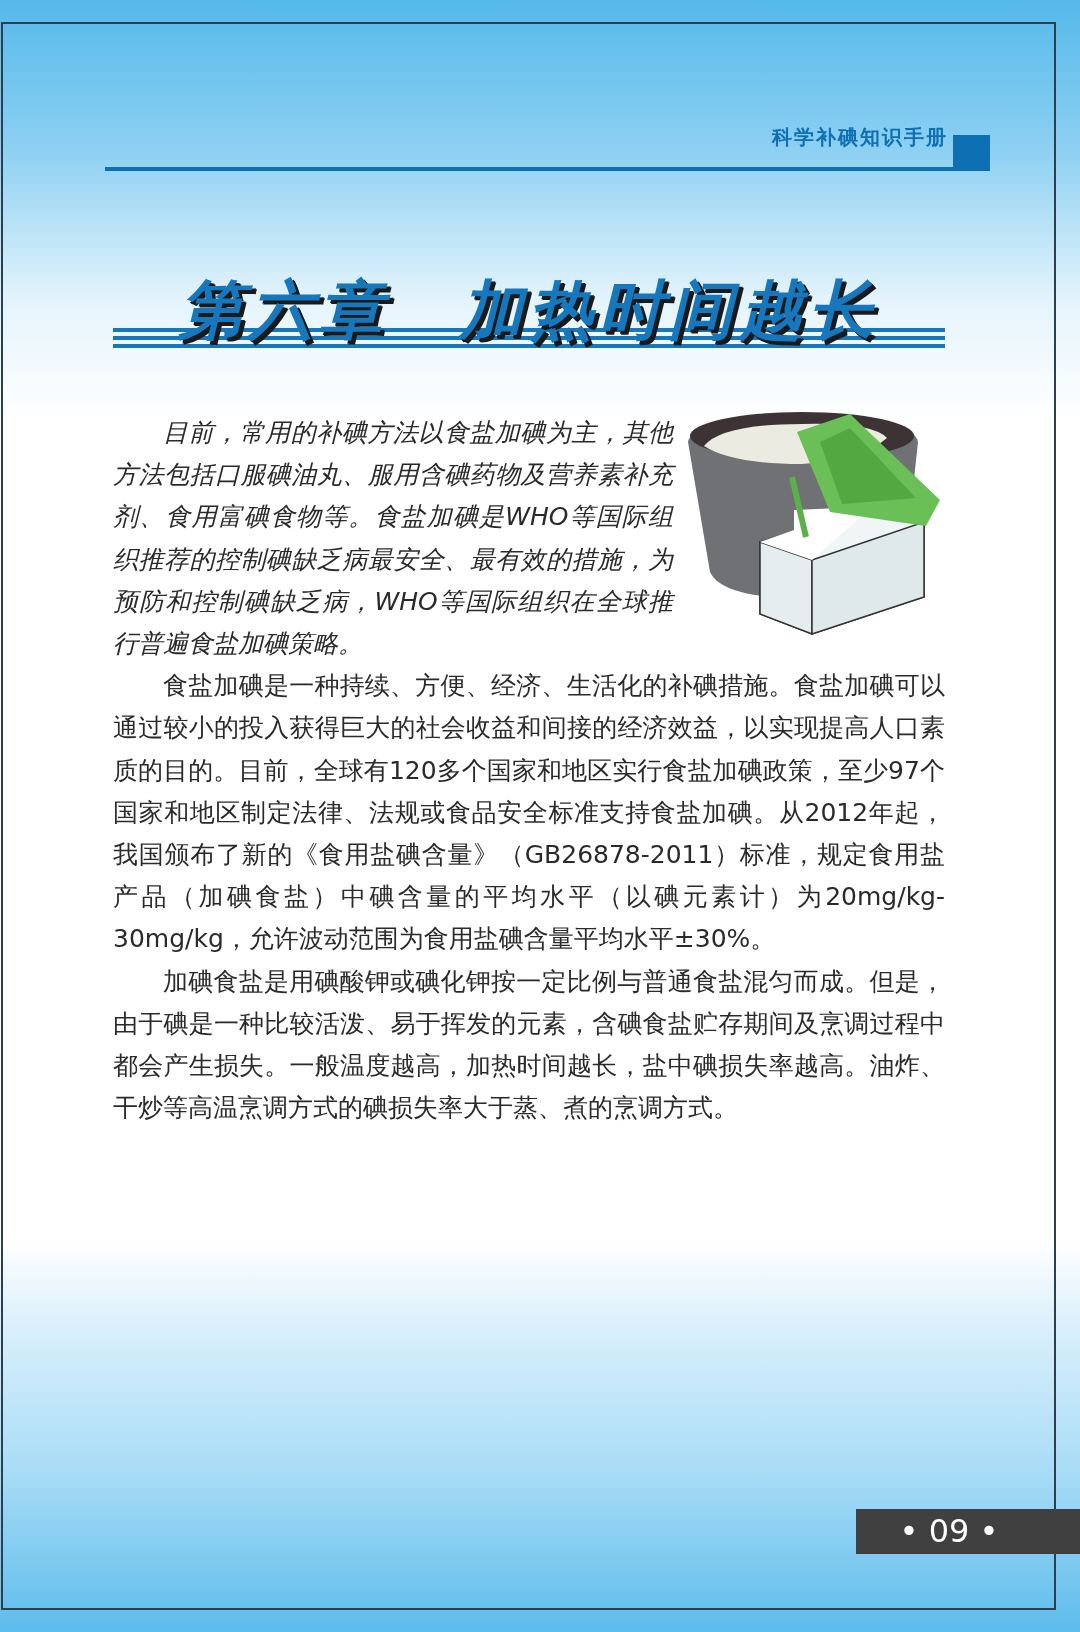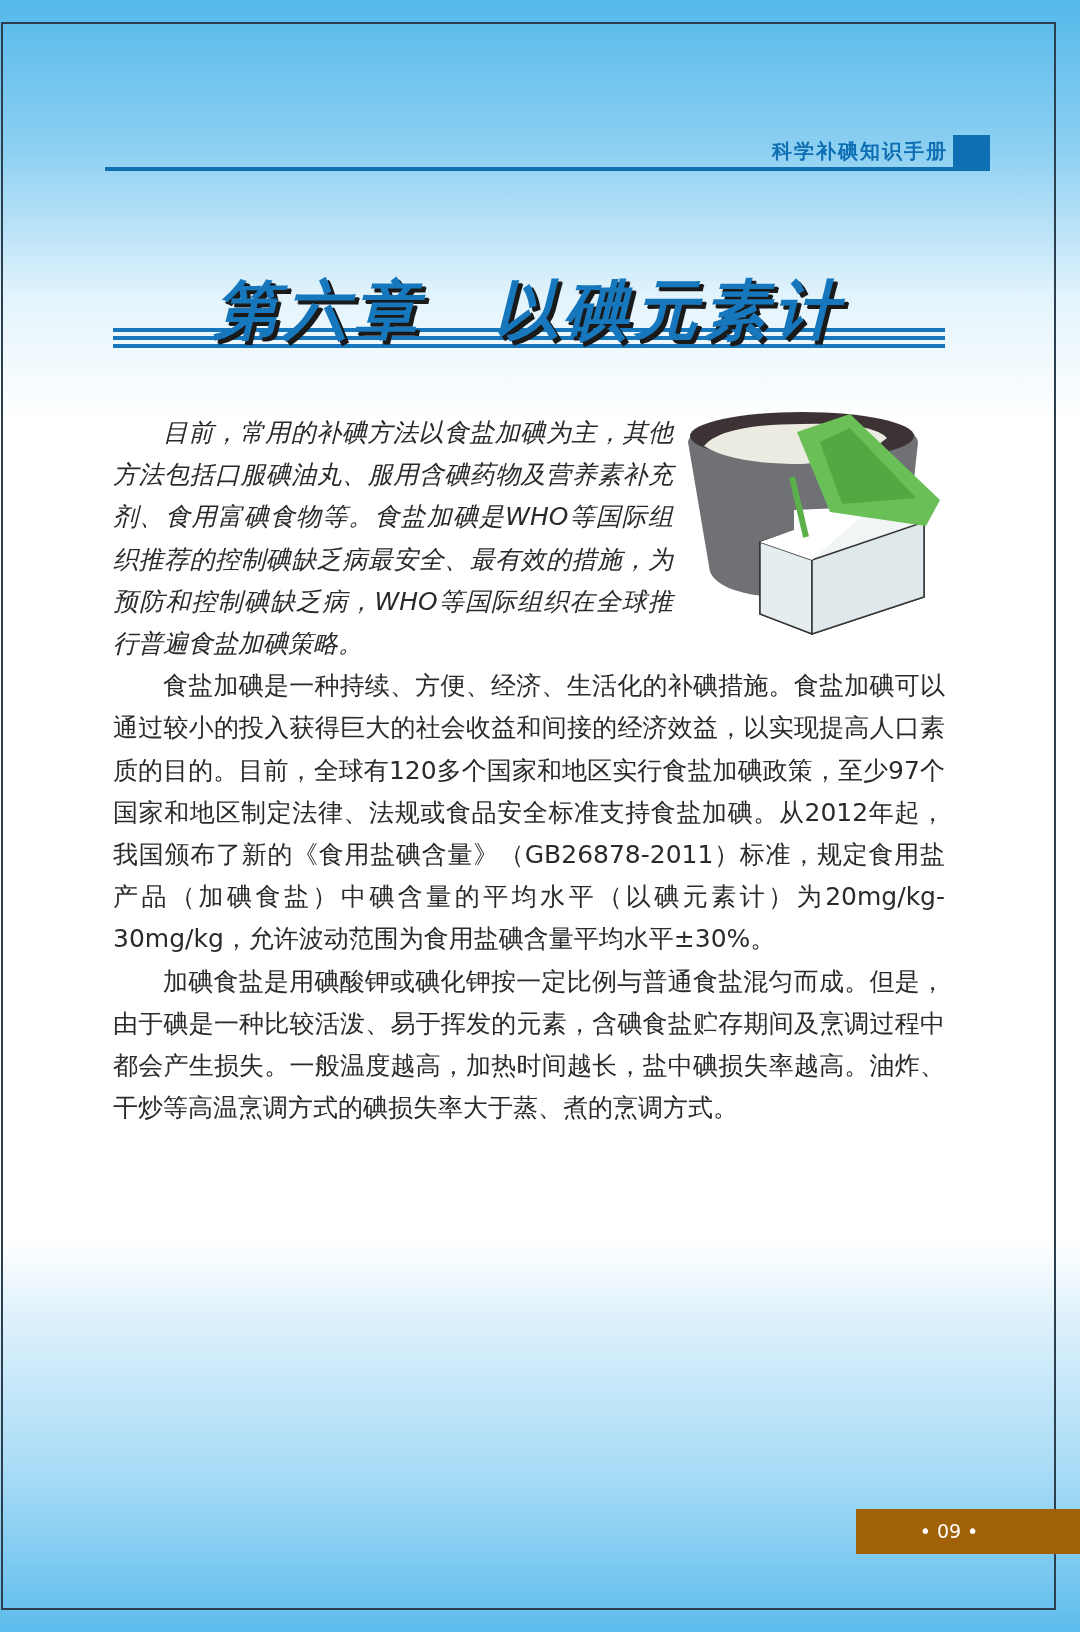--- a/index.html
+++ b/index.html
@@ -4,49 +4,49 @@
 <style>
   html, body { margin:0; padding:0; }
   body {
     width:1080px; height:1632px; position:relative; overflow:hidden;
     background: linear-gradient(to bottom, #55b9ea 0px, #8dd0f2 150px, #e4f4fc 300px, #ffffff 420px, #ffffff 1240px, #d9effb 1330px, #a9dcf6 1470px, #5dbcec 1632px);
     font-family: "DejaVu Sans", "Liberation Sans", sans-serif;
     color:#2a2a2a;
   }
   .frame { position:absolute; left:1px; top:22px; width:1055px; height:1588px; border:2px solid #2b3f4f; box-sizing:border-box; }
   .hdr-line { position:absolute; left:105px; top:167px; width:850px; height:4px; background:#0f6fb3; }
-  .hdr-text { position:absolute; left:700px; top:134px; width:248px; height:34px; text-align:right; font-size:20px; font-weight:bold; color:#0f6fb3; letter-spacing:2px; line-height:34px; }
+  .hdr-text { position:absolute; left:700px; top:120px; width:248px; height:34px; text-align:right; font-size:20px; font-weight:bold; color:#0f6fb3; letter-spacing:2px; line-height:34px; }
   .hdr-square { position:absolute; left:953px; top:135px; width:37px; height:36px; background:#0f6fb3; }
   .title-lines { position:absolute; left:113px; top:328px; width:832px; }
   .title-lines div { height:4px; background:#1677bd; margin-bottom:4px; }
   .title { position:absolute; left:113px; top:270px; width:832px; text-align:center; font-size:64px; font-weight:bold; color:#1677bd; letter-spacing:6px; font-style:italic;
     text-shadow: 3px 3px 0 #1a1a1a, 4px 4px 0 #1a1a1a; line-height:80px; }
   .body { position:absolute; left:113px; top:412px; width:832px; font-size:25px; line-height:42.2px; }
   .p { text-indent:2em; margin:0; text-align:justify; }
   .p.narrow { width:560px;font-style:italic; }
   .sec { color:#2c2c7c; margin:0; }
   .illus { position:absolute; left:682px; top:402px; width:266px; height:236px; }
-  .page-band { position:absolute; left:856px; top:1509px; width:224px; height:45px; background:#a16207; color:#fff; font-size:19px; line-height:45px; }
+  .page-band { position:absolute; left:856px; top:1509px; width:224px; height:45px; background:#404040; color:#fff; font-size:32px; line-height:45px; }
   .page-band span { position:absolute; left:0; width:186px; text-align:center; }
 </style>
 </head>
 <body>
 
 <div class="frame"></div>
 
 <div class="hdr-text">科学补碘知识手册</div>
 <div class="hdr-square"></div>
 <div class="hdr-line"></div>
 
 <div class="title-lines">
   <div></div>
     <div></div>
     <div></div>
 </div>
-<div class="title">第六章　以碘元素计</div>
+<div class="title">第六章　加热时间越长</div>
 
 <svg class="illus" viewBox="0 0 266 236">
   <path d="M6 40 Q10 15 120 12 Q230 12 236 40 L222 170 Q210 196 120 196 Q40 196 28 170 Z" fill="#6f7175"></path>
   <ellipse cx="120" cy="34" rx="112" ry="24" fill="#3d3335"></ellipse>
   <path d="M22 44 Q40 22 120 22 Q190 20 205 36 Q180 58 120 62 Q50 62 22 44 Z" fill="#ecebe1"></path>
   <polygon points="78,140 190,105 242,120 242,195 130,232 78,212" fill="#f2f5f5" stroke="#333" stroke-width="1.5"></polygon>
   <polygon points="78,140 130,158 130,232 78,212" fill="#e6edef" stroke="#333" stroke-width="1.5"></polygon>
   <polygon points="130,158 242,120 242,195 130,232" fill="#dfe8ea" stroke="#333" stroke-width="1.5"></polygon>
   <polygon points="112,108 250,102 242,120 190,105 130,158 78,140 112,128" fill="#ffffff"></polygon>
   <line x1="110" y1="75" x2="124" y2="135" stroke="#5bb04a" stroke-width="6"></line>

